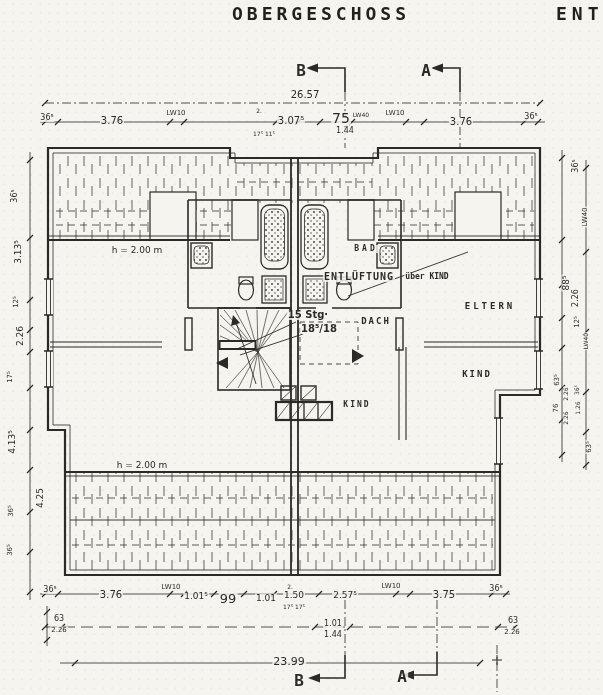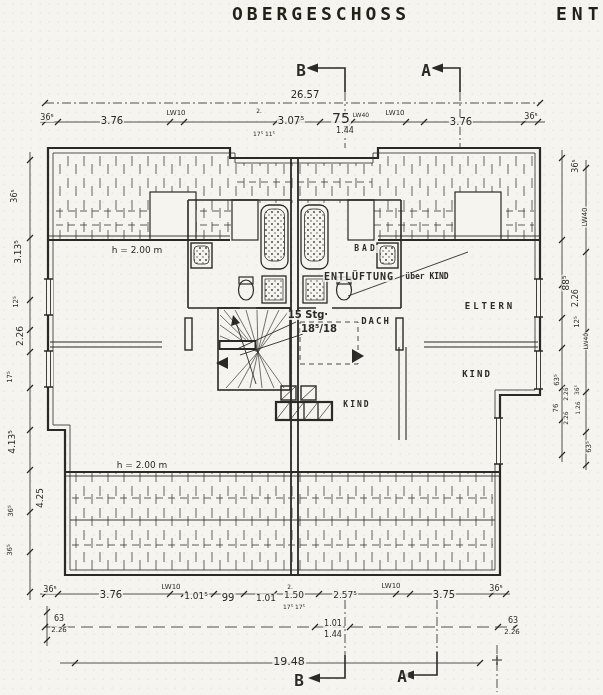--- a/index.html
+++ b/index.html
@@ -181,38 +181,38 @@
     <polygon points="308,678 320,673.5 320,682.5" fill="#2b2a26"></polygon>
     <path d="M437,652 V675 H412" stroke="#2b2a26" stroke-width="1.6" fill="none"></path>
     <polygon points="402,675 414,670.5 414,679.5" fill="#2b2a26"></polygon>
   </g>
 </svg>
 
 <div id="title">OBERGESCHOSS</div>
 <div id="corner-text">ENT</div>
 <div id="annotations">
     <span class="lab" style="left: 305px; top: 95px; font-size: 10px;">26.57</span>
-    <span class="lab" style="left: 289px; top: 661px; font-size: 11px;">19.48</span>
+    <span class="lab" style="left: 289px; top: 661px; font-size: 11px;">23.99</span>
     <span class="lab" style="left: 47px; top: 118px; font-size: 8px;">36⁵</span>
     <span class="lab" style="left: 112px; top: 121px; font-size: 10px;">3.76</span>
     <span class="lab" style="left: 176px; top: 113px; font-size: 7px;">LW10</span>
     <span class="lab" style="left: 247px; top: 121px; font-size: 10px; margin-left: 44px;">3.07⁵</span>
     <span class="lab" style="left: 259px; top: 111px; font-size: 6px;">2.</span>
     <span class="lab" style="left: 264px; top: 134px; font-size: 6px;">17⁵ 11⁵</span>
     <span class="lab" style="left: 341px; top: 118px; font-size: 14px;">75</span>
     <span class="lab" style="left: 345px; top: 131px; font-size: 8px;">1.44</span>
     <span class="lab" style="left: 361px; top: 115px; font-size: 6px;">LW40</span>
     <span class="lab" style="left: 395px; top: 113px; font-size: 7px;">LW10</span>
     <span class="lab" style="left: 461px; top: 122px; font-size: 10px;">3.76</span>
     <span class="lab" style="left: 531px; top: 117px; font-size: 8px;">36⁵</span>
     <span class="lab" style="left: 50px; top: 590px; font-size: 8px;">36⁵</span>
     <span class="lab" style="left: 111px; top: 595px; font-size: 10px;">3.76</span>
     <span class="lab" style="left: 171px; top: 587px; font-size: 7px;">LW10</span>
     <span class="lab" style="left: 196px; top: 596px; font-size: 9px;">1.01⁵</span>
-    <span class="lab" style="left: 228px; top: 598px; font-size: 10px;">99</span>
+    <span class="lab" style="left: 228px; top: 598px; font-size: 13px;">99</span>
     <span class="lab" style="left: 266px; top: 598px; font-size: 9px;">1.01</span>
     <span class="lab" style="left: 290px; top: 587px; font-size: 6px;">2.</span>
     <span class="lab" style="left: 294px; top: 595px; font-size: 9px; text-align: right;">1.50</span>
     <span class="lab" style="left: 294px; top: 607px; font-size: 6px;">17⁵ 17⁵</span>
     <span class="lab" style="left: 345px; top: 595px; font-size: 9px;">2.57⁵</span>
     <span class="lab" style="left: 391px; top: 586px; font-size: 7px;">LW10</span>
     <span class="lab" style="left: 444px; top: 595px; font-size: 10px;">3.75</span>
     <span class="lab" style="left: 496px; top: 589px; font-size: 8px;">36⁵</span>
     <span class="lab" style="left: 59px; top: 619px; font-size: 8px;">63</span>
     <span class="lab" style="left: 59px; top: 630px; font-size: 7px;">2.26</span>

